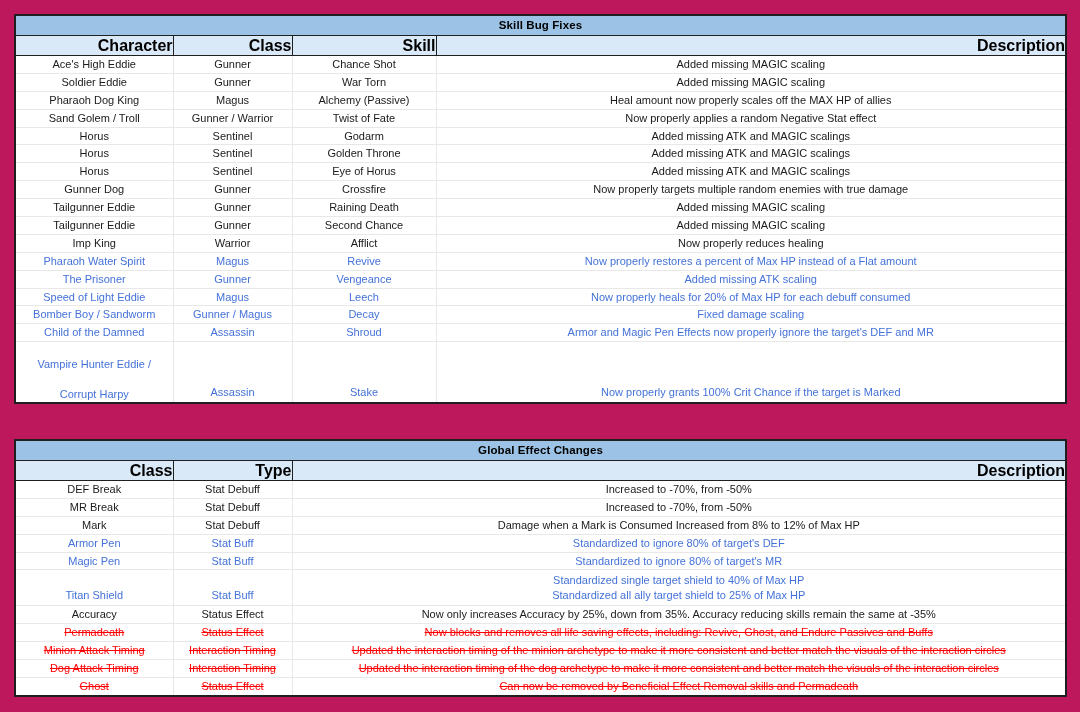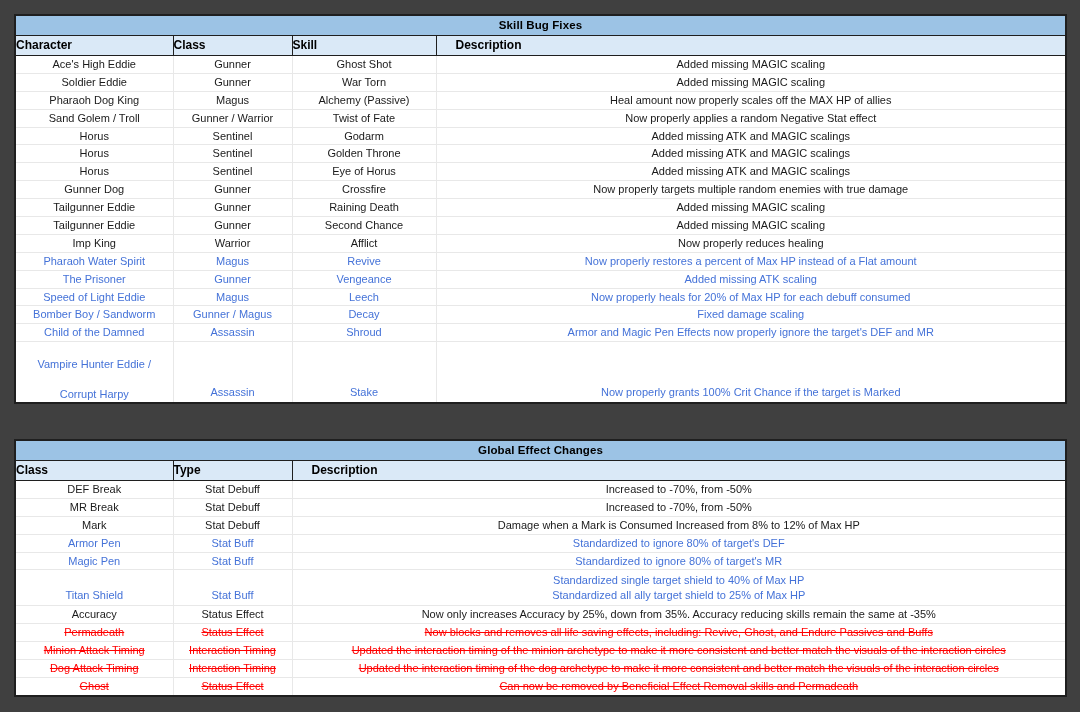--- a/index.html
+++ b/index.html
@@ -13,21 +13,21 @@
   body {
     font-family: "Liberation Sans", sans-serif;
     color: #000000;
     -webkit-font-smoothing: antialiased;
   }
 
   .sheet {
     position: relative;
     width: 1080px;
     height: 712px;
-    background: #404040;
+    background: #be185d;
     text-decoration: underline;
   }
 
   .table-block {
     position: absolute;
     left: 14px;
     width: 1053px;
     border: 2px solid #1f1f1f;
     box-sizing: border-box;
     background: #ffffff;
@@ -52,23 +52,23 @@
     font-size: 11.5px;
     height: 19px;
     line-height: 19px;
     border-bottom: 1.5px solid #1f1f1f;
     color: #000;
     letter-spacing: 0.1px;
   }
 
   .head-row th {
     background: #dae9f7;
-    text-align: left;
+    text-align: right;
     font-weight: bold;
-    font-size: 12px;
+    font-size: 16px;
     height: 19px;
     line-height: 19px;
     border-bottom: 1.5px solid #1f1f1f;
     border-right: 1.2px solid #1f1f1f;
     color: #000;
   }
   .head-row th:last-child { border-right: none; padding-left: 19px; }
 
   tbody td {
     text-align: center;
@@ -130,21 +130,21 @@
           <th>Character</th>
           <th>Class</th>
           <th>Skill</th>
           <th>Description</th>
         </tr>
       </thead>
       <tbody id="skill-rows">
           <tr class="">
             <td>Ace's High Eddie</td>
             <td>Gunner</td>
-            <td>Ghost Shot</td>
+            <td>Chance Shot</td>
             <td>Added missing MAGIC scaling</td>
           </tr>
           <tr class="">
             <td>Soldier Eddie</td>
             <td>Gunner</td>
             <td>War Torn</td>
             <td>Added missing MAGIC scaling</td>
           </tr>
           <tr class="">
             <td>Pharaoh Dog King</td>

